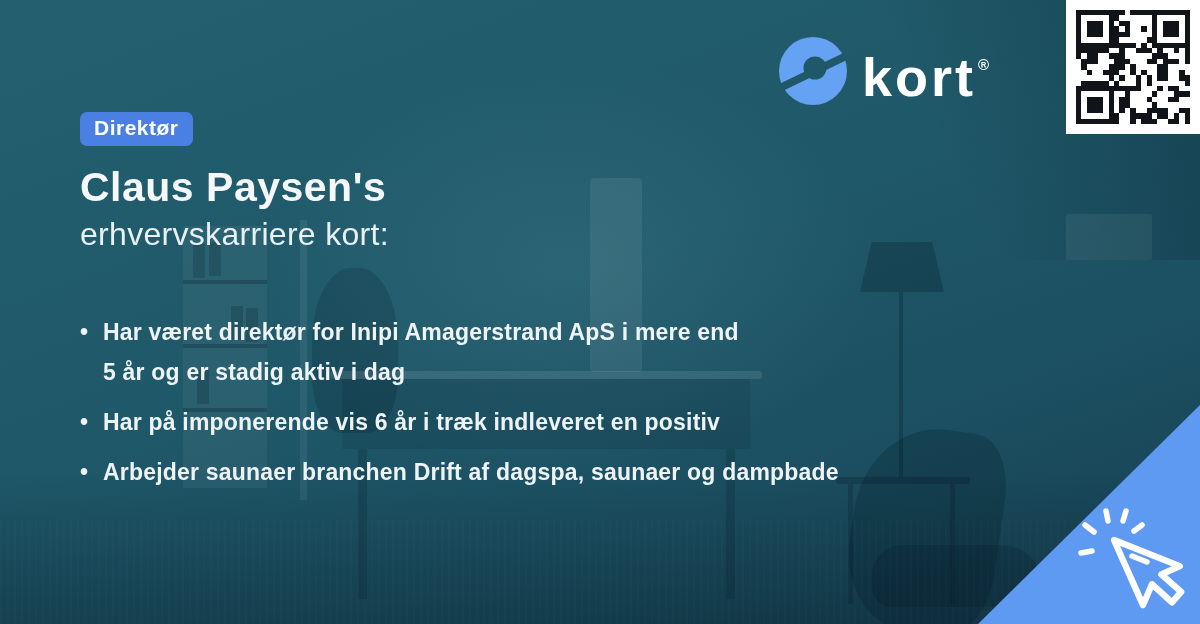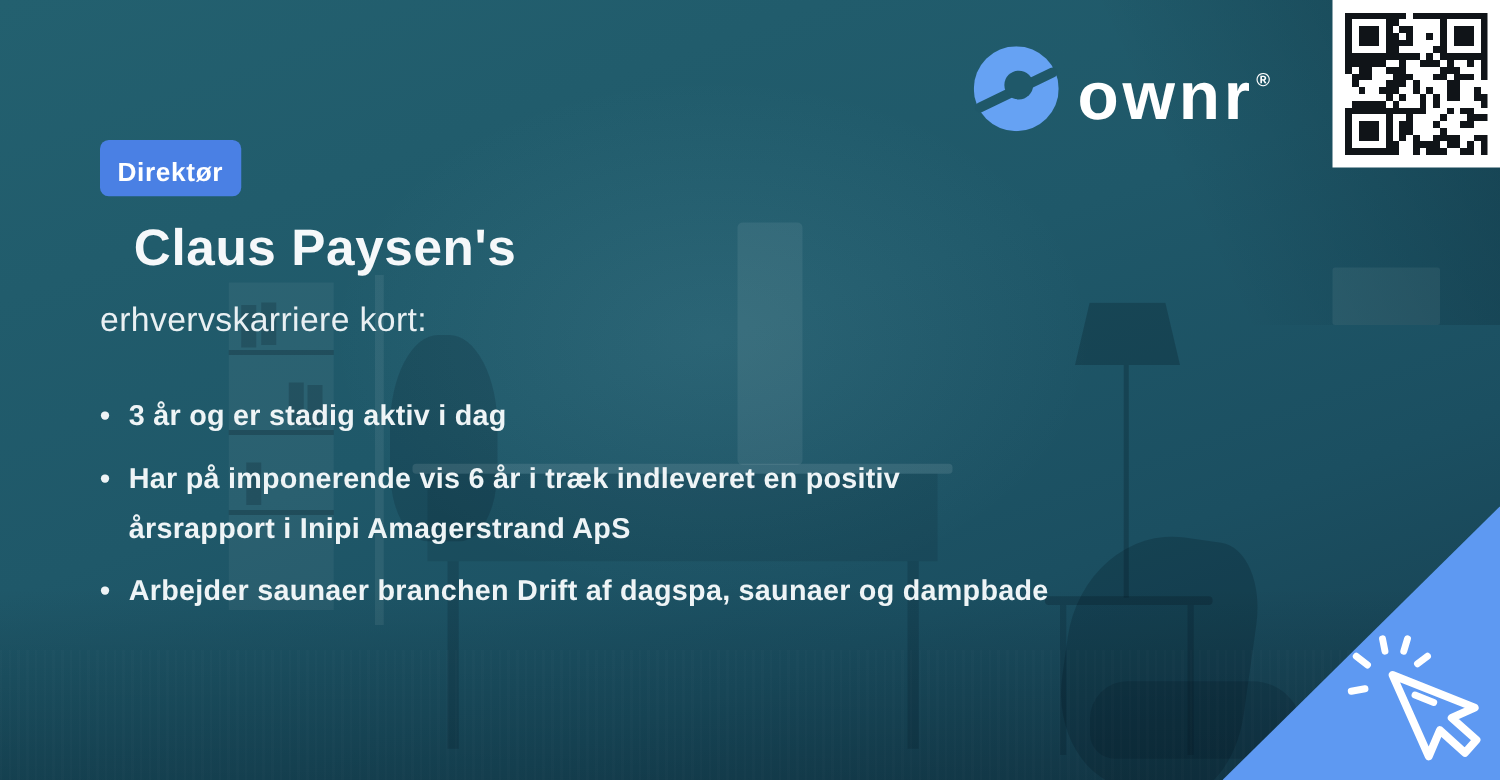--- a/index.html
+++ b/index.html
@@ -43,23 +43,23 @@
   .brand{position:absolute;left:779px;top:31px;display:flex;align-items:center;gap:15px;z-index:2;}
   .brand-mark{width:68px;height:68px;display:block;}
   .brand-name{font-size:54px;font-weight:bold;color:#ffffff;letter-spacing:3px;line-height:68px;}
   .brand-reg{font-size:15px;font-weight:bold;color:#ffffff;vertical-align:26px;margin-left:2px;letter-spacing:0;}
   
   .qr{position:absolute;right:0;top:0;width:134px;height:134px;background:#ffffff;padding:10px;z-index:5;}
   .qr svg{width:100%;height:100%;display:block;}
   
   .content{position:absolute;left:80px;top:112px;z-index:2;width:900px;}
   .badge{display:inline-block;background:var(--badge-blue,#4a80e4);color:#fff;
-         font-size:21px;font-weight:bold;padding:15px 14px 6px;border-radius:7px;letter-spacing:.5px;}
-  .title{font-size:41px;font-weight:bold;color:#f5f8fa;margin-top:18px;letter-spacing:.5px;margin-left:27px;}
-  .subtitle{font-size:27px;font-weight:400;color:#e9f0f3;margin-top:19px;letter-spacing:.3px;}
+         font-size:21px;font-weight:bold;padding:4px 14px 6px;border-radius:7px;letter-spacing:.5px;}
+  .title{font-size:41px;font-weight:bold;color:#f5f8fa;margin-top:18px;letter-spacing:.5px;}
+  .subtitle{font-size:32px;font-weight:400;color:#e9f0f3;margin-top:5px;letter-spacing:.3px;}
   .bullets{margin:0;padding:0;list-style:none;position:absolute;left:0;top:200px;width:900px;}
   .bullets li{position:relative;padding-left:23px;font-size:23px;font-weight:bold;
               line-height:40px;margin-bottom:10px;letter-spacing:.2px;color:#eef4f6;}
   .bullets li .dot{position:absolute;left:0;top:0;font-weight:bold;}
   .bullets li span.line{display:block;}
   
   .triangle{position:absolute;left:978px;top:405px;width:222px;height:219px;z-index:3;
             background:var(--triangle-blue,#5e99f2);
             clip-path:polygon(100% 0,0 100%,100% 100%);}
   .cursor{position:absolute;left:1068px;top:507px;width:128px;height:115px;z-index:4;}
@@ -98,21 +98,21 @@
   <div class="bg floor"></div>
   <div class="bg carpet"></div>
   <div class="bg corner-shade"></div>
 
   <div class="brand">
     <svg class="brand-mark" viewBox="0 0 68 68">
       <circle cx="34" cy="34" r="34" fill="#66a2f3"></circle>
       <line x1="5" y1="49" x2="63" y2="21" stroke="#1f5869" stroke-width="8" stroke-linecap="round"></line>
       <circle cx="36" cy="31" r="11.5" fill="#1f5869"></circle>
     </svg>
-    <div class="brand-name"><span>ownr</span><span class="brand-reg">®</span></div>
+    <div class="brand-name"><span>kort</span><span class="brand-reg">®</span></div>
   </div>
 
   <div class="qr">
     <svg viewBox="0 0 21 21" shape-rendering="crispEdges">
         <rect x="7" y="0" width="1" height="1" fill="#101418"></rect>
         <rect x="8" y="0" width="1" height="1" fill="#101418"></rect>
         <rect x="10" y="0" width="1" height="1" fill="#101418"></rect>
         <rect x="11" y="0" width="1" height="1" fill="#101418"></rect>
         <rect x="12" y="0" width="1" height="1" fill="#101418"></rect>
         <rect x="13" y="0" width="1" height="1" fill="#101418"></rect>
@@ -261,26 +261,26 @@
       </svg>
   </div>
 
   <div class="content">
     <span class="badge">Direktør</span>
     <div class="title">Claus Paysen's</div>
     <div class="subtitle">erhvervskarriere kort:</div>
     <ul class="bullets">
       <li>
         <span class="dot">•</span>
-        <span class="line">3 år og er stadig aktiv i dag</span>
+        <span class="line">Har været direktør for Inipi Amagerstrand ApS i mere end</span>
+        <span class="line">5 år og er stadig aktiv i dag</span>
       </li>
       <li>
         <span class="dot">•</span>
         <span class="line">Har på imponerende vis 6 år i træk indleveret en positiv</span>
-        <span class="line">årsrapport i Inipi Amagerstrand ApS</span>
       </li>
       <li>
         <span class="dot">•</span>
         <span class="line">Arbejder saunaer branchen Drift af dagspa, saunaer og dampbade</span>
       </li>
     </ul>
   </div>
 
   <div class="triangle"></div>
   <svg class="cursor" viewBox="0 0 128 115" fill="none" stroke="#ffffff" stroke-width="5.5" stroke-linecap="round" stroke-linejoin="round">

